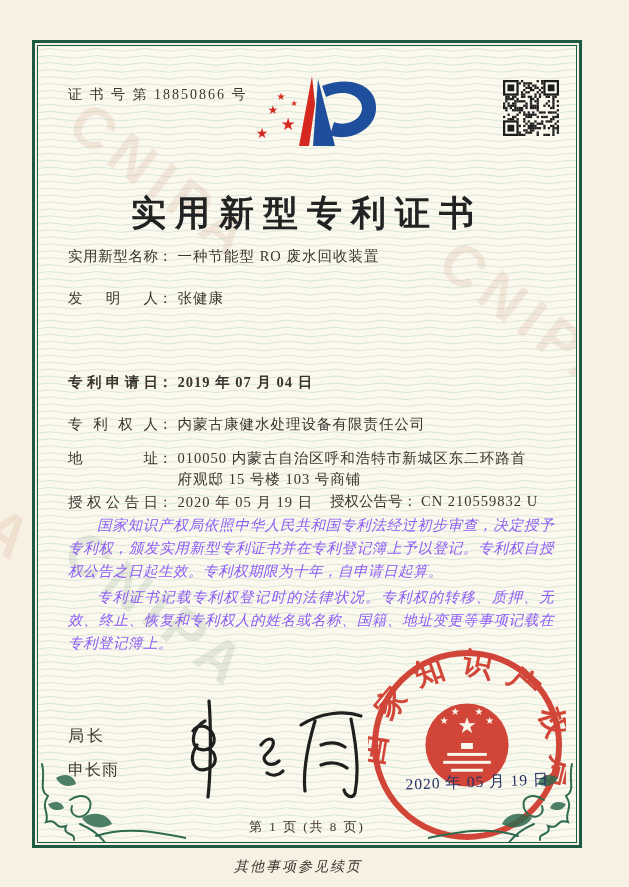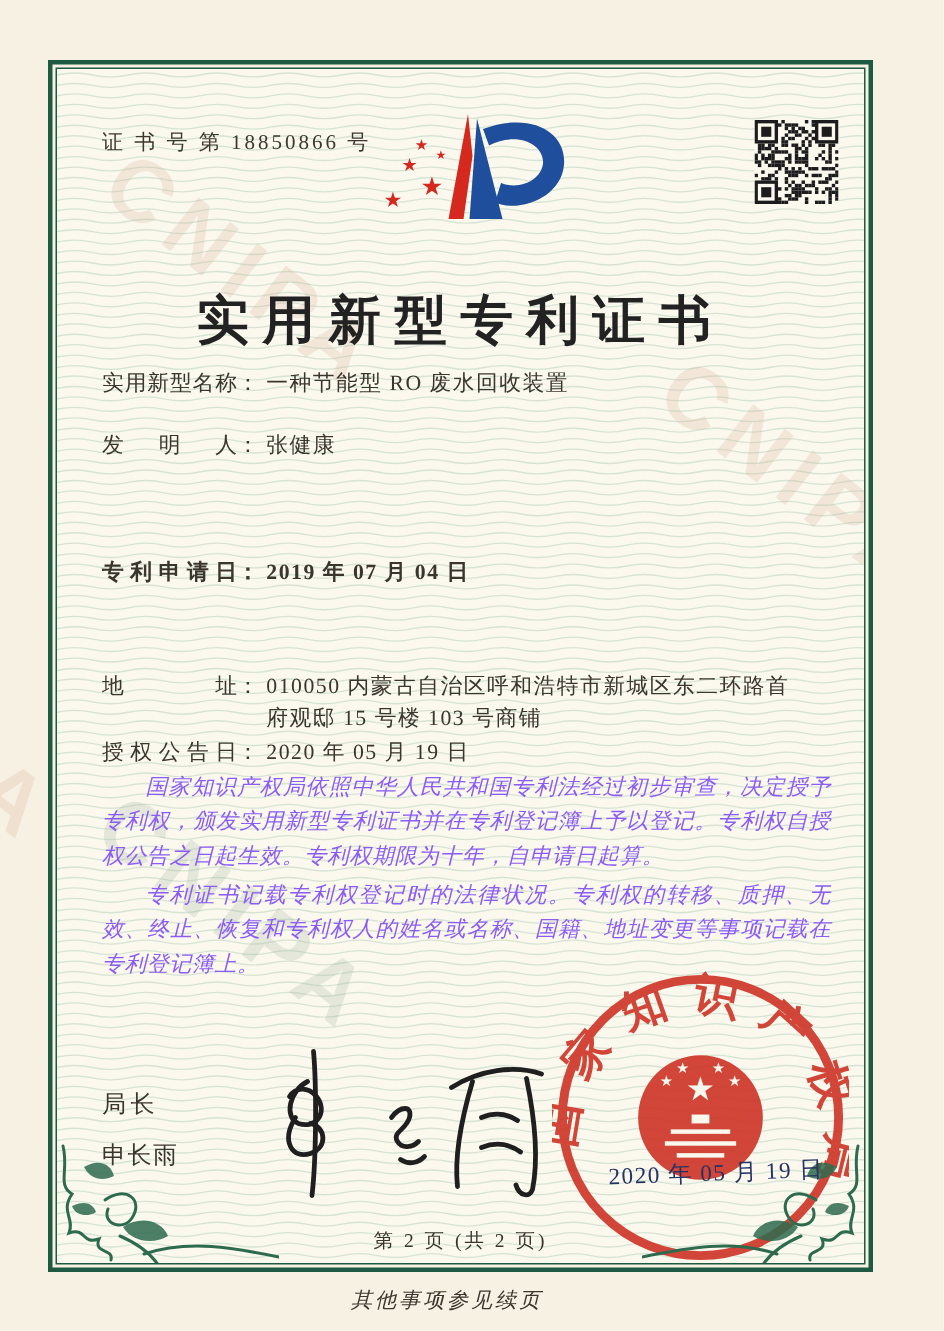--- a/index.html
+++ b/index.html
@@ -439,31 +439,37 @@
           <rect x="0" y="18" width="7" height="7" fill="#1c1c1c"></rect>
           <rect x="1" y="19" width="5" height="5" fill="#fbf8ee"></rect>
           <rect x="2" y="20" width="3" height="3" fill="#1c1c1c"></rect>
         </svg>
 
       <div class="title">实用新型专利证书</div>
 
       <div class="frow" style="top:200px;">
         <span class="flabel">实用新型名称</span><span class="fcolon">：</span><span class="fvalue">一种节能型 RO 废水回收装置</span>
       </div>
-      <div class="frow" style="top:242px;font-family:Liberation Mono, monospace;">
+      <div class="frow" style="top:242px;">
         <span class="flabel">发明人</span><span class="fcolon">：</span><span class="fvalue">张健康</span>
       </div>
       <div class="frow" style="top:326px;font-weight:bold;">
         <span class="flabel">专利申请日</span><span class="fcolon">：</span><span class="fvalue">2019 年 07 月 04 日</span>
       </div>
+      <div class="frow" style="top:368px;">
+        <span class="flabel">专利权人</span><span class="fcolon">：</span><span class="fvalue">内蒙古康健水处理设备有限责任公司</span>
+      </div>
       <div class="frow" style="top:402px;">
         <span class="flabel">地址</span><span class="fcolon">：</span><span class="fvalue wrap">010050 内蒙古自治区呼和浩特市新城区东二环路首府观邸 15 号楼 103 号商铺</span>
       </div>
       <div class="frow" style="top:446px;">
         <span class="flabel">授权公告日</span><span class="fcolon">：</span><span class="fvalue">2020 年 05 月 19 日</span>
+      </div>
+      <div class="frow2" style="left:292px;top:446px;">
+        <span>授权公告号</span><span>：</span><span style="letter-spacing:1px;margin-left:4px;">CN 210559832 U</span>
       </div>
 
       <div class="para" style="top:468px;">国家知识产权局依照中华人民共和国专利法经过初步审查，决定授予专利权，颁发实用新型专利证书并在专利登记簿上予以登记。专利权自授权公告之日起生效。专利权期限为十年，自申请日起算。</div>
       <div class="para" style="top:540px;">专利证书记载专利权登记时的法律状况。专利权的转移、质押、无效、终止、恢复和专利权人的姓名或名称、国籍、地址变更等事项记载在专利登记簿上。</div>
 
       <div class="sig-role">局长</div>
       <div class="sig-name">申长雨</div>
 
       <svg class="sig-hand" width="190" height="112" viewBox="0 0 190 110">
         <g fill="none" stroke="#1f1f1f" stroke-width="3.2" stroke-linecap="round">
@@ -523,18 +529,18 @@
           <path d="M60,76 C90,66 120,72 150,78"></path>
           <path d="M44,64 C58,70 66,78 70,84"></path>
         </g>
         <g fill="#2e6b4e" opacity="0.85">
           <path d="M20,18 C30,12 38,16 40,24 C32,28 24,26 20,18 Z"></path>
           <path d="M46,58 C58,50 72,54 76,64 C66,70 52,68 46,58 Z"></path>
           <path d="M12,44 C20,40 26,42 28,48 C22,52 14,50 12,44 Z"></path>
         </g>
       </svg>
 
-      <div class="page-no">第 2 页 (共 2 页)</div>
+      <div class="page-no">第 1 页 (共 8 页)</div>
     </div>
   </div>
 </div>
 
 <div class="footer-note">其他事项参见续页</div>
 
 </body></html>

